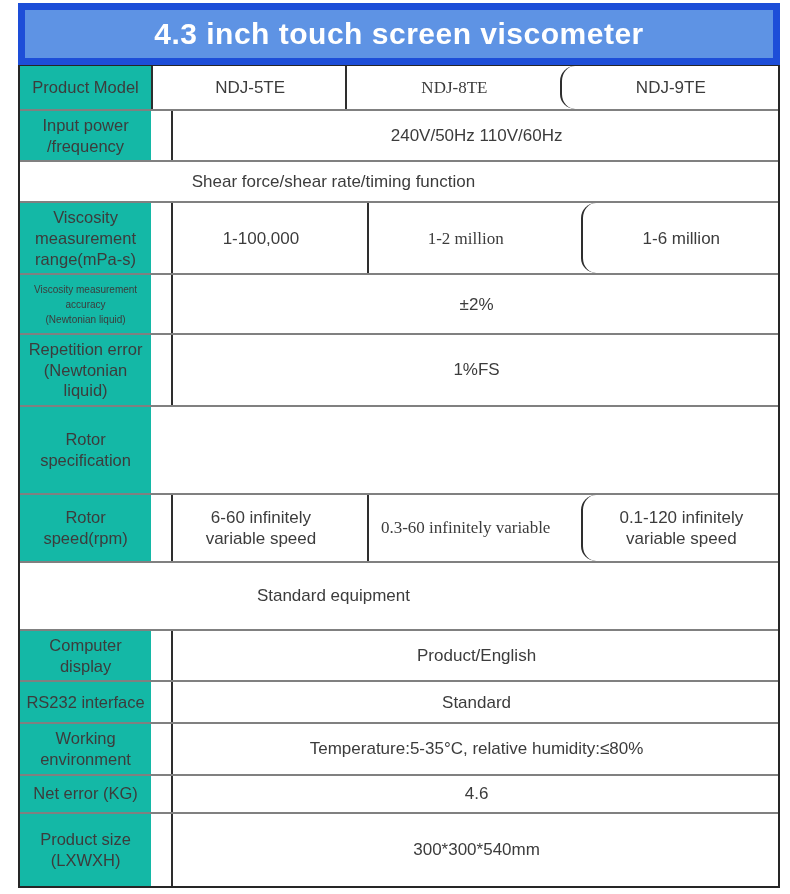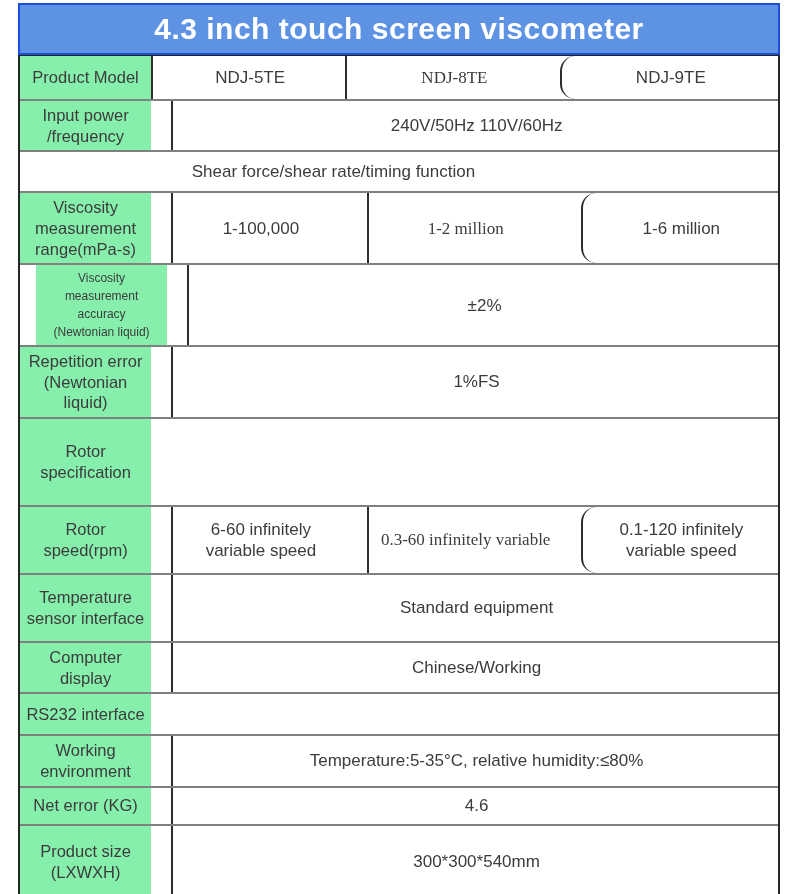--- a/index.html
+++ b/index.html
@@ -5,21 +5,21 @@
   html,body{margin:0;padding:0;background:#ffffff;}
   body{
     width:790px;height:894px;
     font-family:"Liberation Sans","DejaVu Sans",sans-serif;
     color:#3c3c3c;
     box-sizing:border-box;
     padding:3px 10px 0 18px;
   }
   .banner{
     background:#5e93e4;
-    border:2px solid #1d4ed8;
+    border:7px solid #1d4ed8;
     height:48px;
     display:flex;align-items:center;justify-content:center;
     color:#ffffff;
     font-size:30px;
     font-weight:bold;
     letter-spacing:0.5px;
   }
   .spec-table{
     border:2px solid #262626;
     border-top:1px solid #262626;
@@ -34,25 +34,25 @@
     text-align:center;
     white-space:pre-line;
     font-size:17px;
     line-height:1.25;
     padding:4px 6px;
     box-sizing:border-box;
   }
   .td + .td{ border-left:2px solid #2e2e2e;padding-left:8px; }
   .label{
     width:17.3%;
-    background:#86efac;
+    background:#14b8a6;
     font-size:16.5px;
     flex-shrink:0;
   }
-  .label.small{ font-size:12px; line-height:1.5;margin-left:16px; }
+  .label.small{ font-size:10px; line-height:1.5; }
   .c2{ width:25.6%; }
   .c3{ width:28.3%;font-family:Liberation Serif, serif; }
   .c4{ width:28.8%;border-radius:15px; }
   .spanv{ width:82.7%; }
 </style>
 </head>
 <body>
 
 <div class="banner">
   <span>4.3 inch touch screen viscometer</span>
@@ -108,32 +108,31 @@
     <div class="td label">Rotor
 speed(rpm)</div>
     <div class="td c2">6-60 infinitely
 variable speed</div>
     <div class="td c3">0.3-60 infinitely variable</div>
     <div class="td c4">0.1-120 infinitely
 variable speed</div>
   </div>
 
   <div class="tr" style="min-height:66px">
-    <div class="td label">Temperature
-sensor interface</div>
     <div class="td spanv">Standard equipment</div>
   </div>
 
   <div class="tr" style="min-height:38px">
     <div class="td label">Computer display</div>
-    <div class="td spanv">Chinese/Working</div>
+    <div class="td spanv">Product/English</div>
   </div>
 
   <div class="tr" style="min-height:40px">
     <div class="td label">RS232 interface</div>
+    <div class="td spanv">Standard</div>
   </div>
 
   <div class="tr" style="min-height:42px">
     <div class="td label">Working
 environment</div>
     <div class="td spanv">Temperature:5-35°C, relative humidity:≤80%</div>
   </div>
 
   <div class="tr" style="min-height:36px">
     <div class="td label">Net error (KG)</div>

